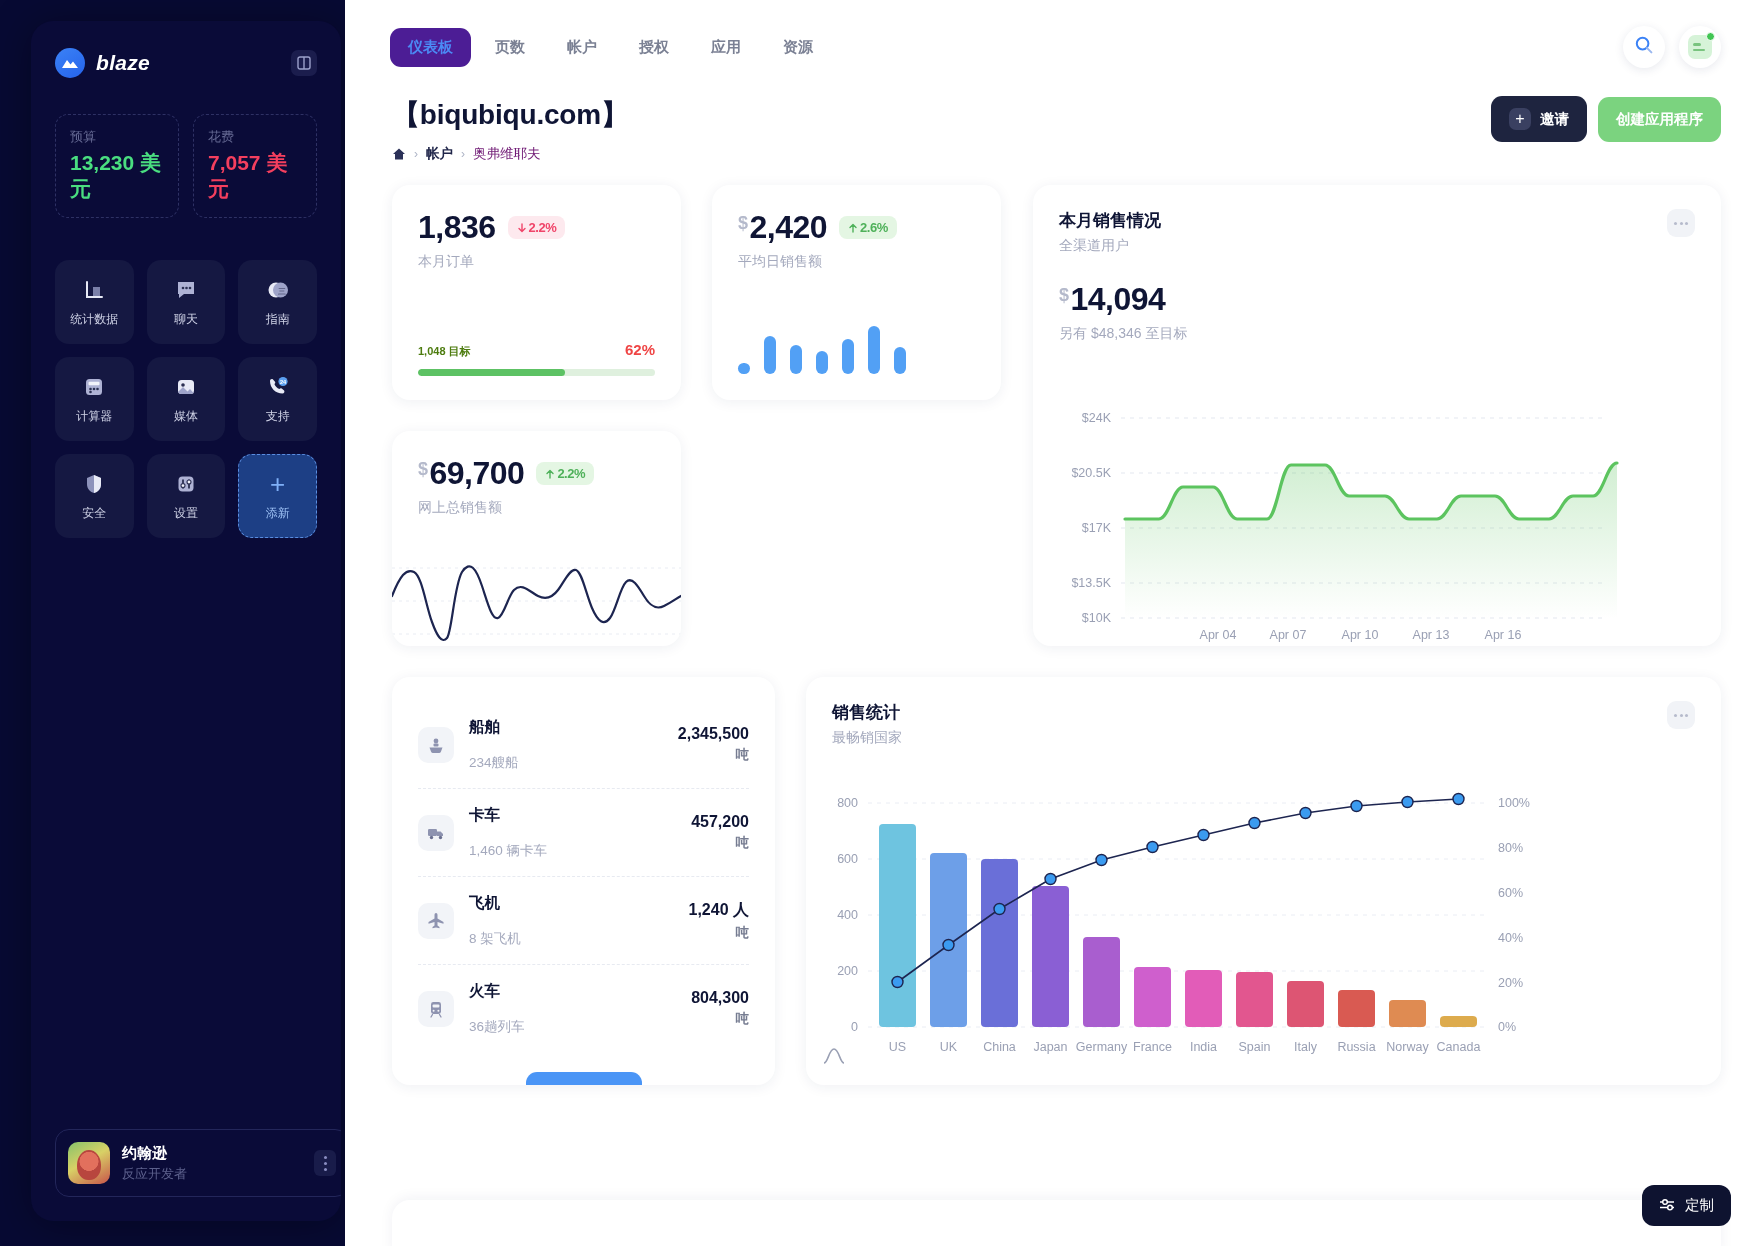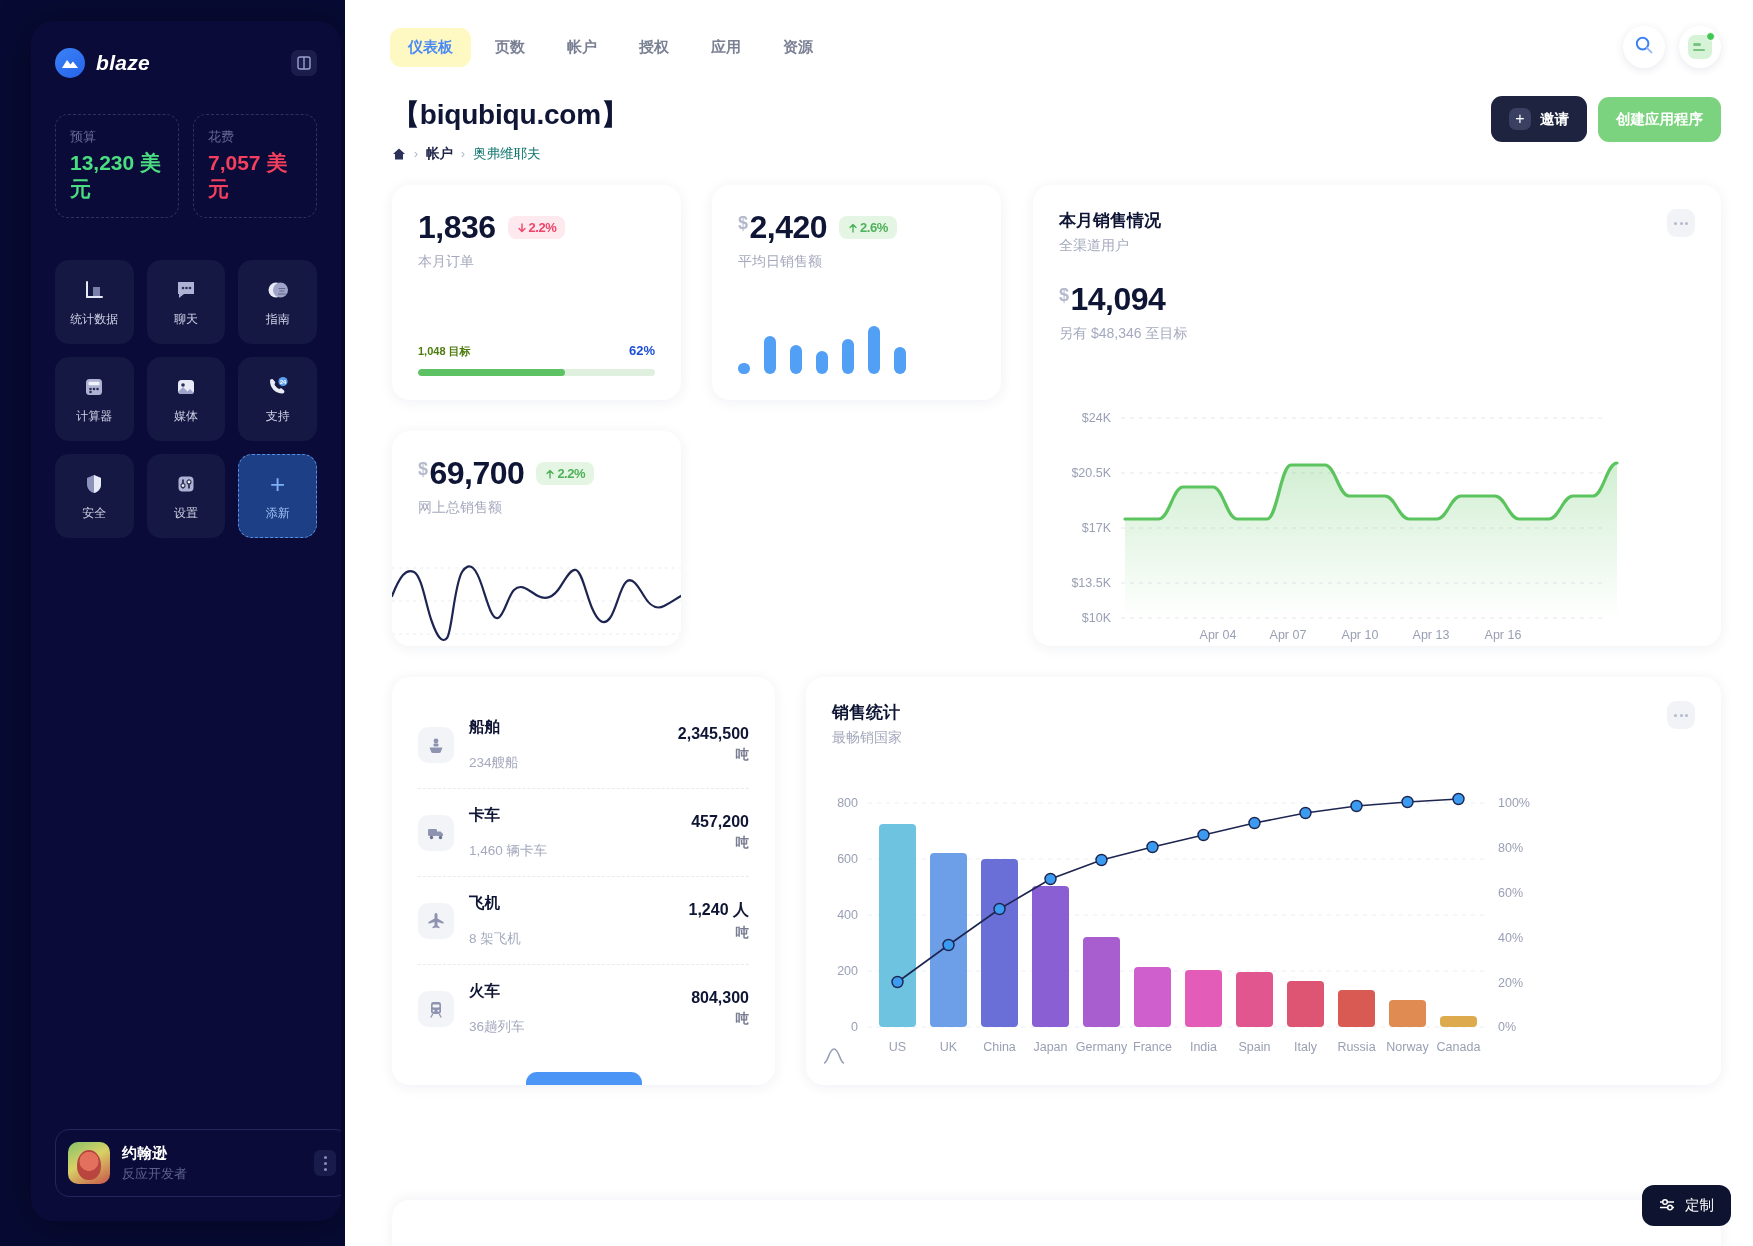--- a/index.html
+++ b/index.html
@@ -89,21 +89,21 @@
   .u-more i { width:3px;height:3px;border-radius:50%;background:#8a8ec2;display:block; }
 
   
   .main { flex: 1; height: 1246px; background: #fff; position: relative; overflow: hidden; }
   .topbar { display: flex; align-items: center; padding: 26px 32px 0 45px; }
   .tabs { display: flex; gap: 6px; }
   .tab {
     padding: 10px 18px; border-radius: 11px; font-size: 15px;
     color: #7b8194; font-weight: 600; cursor: pointer; white-space: nowrap;
   }
-  .tab.active { background: #fef9c3; color: #4b8af5; }
+  .tab.active { background: #4c1d95; color: #4b8af5; }
   .top-icons { margin-left: auto; display: flex; gap: 14px; align-items: center; }
   .circ-btn {
     width: 42px; height: 42px; border-radius: 50%; background: #fff;
     box-shadow: 0 2px 10px rgba(30,40,90,.10);
     display: flex; align-items: center; justify-content: center; cursor: pointer;
   }
   .notif-sq {
     width: 24px; height: 24px; border-radius: 7px; background: #d6f3d8; position: relative;
     display:flex;flex-direction:column;justify-content:center;gap:3px;padding-left:5px;
   }
@@ -113,21 +113,21 @@
   .dot-green {
     position:absolute; right:-3px; top:-3px; width:9px;height:9px;border-radius:50%;
     background:#41c553; border:1.5px solid #fff;
   }
 
   .titlerow { display: flex; align-items: flex-start; padding: 28px 32px 0 47px; }
   .page-title { font-size: 28px; font-weight: 700; color: #0f1535; letter-spacing: -.2px; }
   .crumbs { display: flex; align-items: center; gap: 8px; margin-top: 11px; font-size: 13.5px; }
   .crumbs a { color: #20264a; text-decoration: none; font-weight: 600; }
   .crumbs .sep { color: #aeb4c6; font-size: 12px; }
-  .crumbs .last { color: #0f766e; font-weight: 400; }
+  .crumbs .last { color: #701a75; font-weight: 400; }
   .home-ico { display:flex;align-items:center; }
   .title-actions { margin-left: auto; display: flex; gap: 11px; align-items: center; }
   .btn {
     border: none; border-radius: 11px; cursor: pointer; font-weight: 600;
     font-size: 14.5px; display: inline-flex; align-items: center; gap: 9px;
   }
   .btn-invite { background: #1e243f; color: #fff; padding: 12px 18px; }
   .btn-invite .pl {
     width: 22px;height:22px;border-radius:7px;background:#3a4061;color:#fff;
     display:flex;align-items:center;justify-content:center;font-size:16px;font-weight:400;
@@ -148,21 +148,21 @@
   .pill {
     margin-left: 12px; font-size: 13px; font-weight: 700; padding: 4px 9px; border-radius: 8px;
     display:inline-flex; align-items:center; gap:2px;
   }
   .pill.down { background: #fde9ee; color: #f0456a; }
   .pill.up { background: #e4f6e3; color: #4fb15a; }
   .sub-lbl { color: #a4a9bd; font-size: 14px; margin-top: 7px; }
 
   .goalrow { display: flex; justify-content: space-between; align-items: baseline; }
   .goal-l { font-size: 11px; font-weight: 700; color: #4d7c0f; }
-  .goal-p { font-size: 13px; color: #1d4ed8; font-weight: 600; }
+  .goal-p { font-size: 15px; color: #ef4444; font-weight: 600; }
   .bar { height: 7px; border-radius: 4px; background: #dff0de; margin-top: 10px; overflow:hidden; }
   .bar > i { display:block; height:100%; background:#5dc264; border-radius:4px; }
 
   .minibars { display: flex; align-items: flex-end; gap: 14px; height: 70px; padding: 0 28px 0 26px; }
   .minibars i { display:block; width: 12px; background: #52a0f5; border-radius: 6px; }
 
   .heroes-lbl { font-size: 15px; font-weight: 700; color: #0f1535; }
   .heroes { display: flex; align-items: center; margin-top: 11px; }
   .hv {
     width: 32px;height:32px;border-radius:50%;border:2.5px solid #fff;margin-left:-9px;

